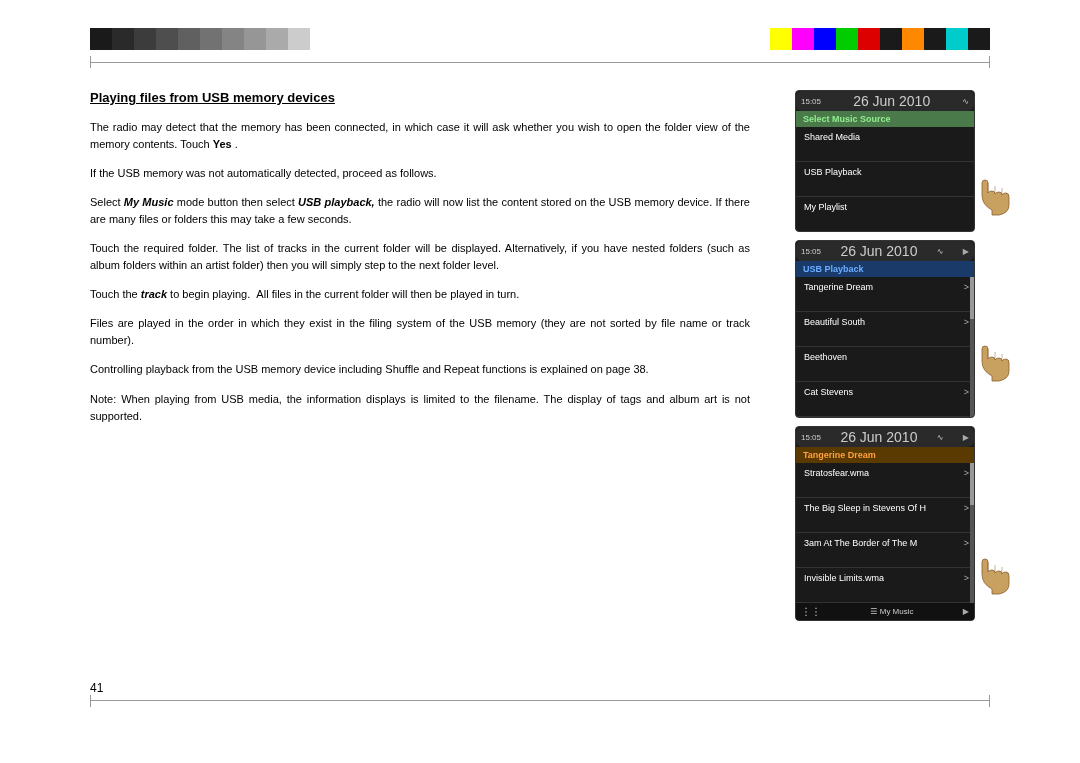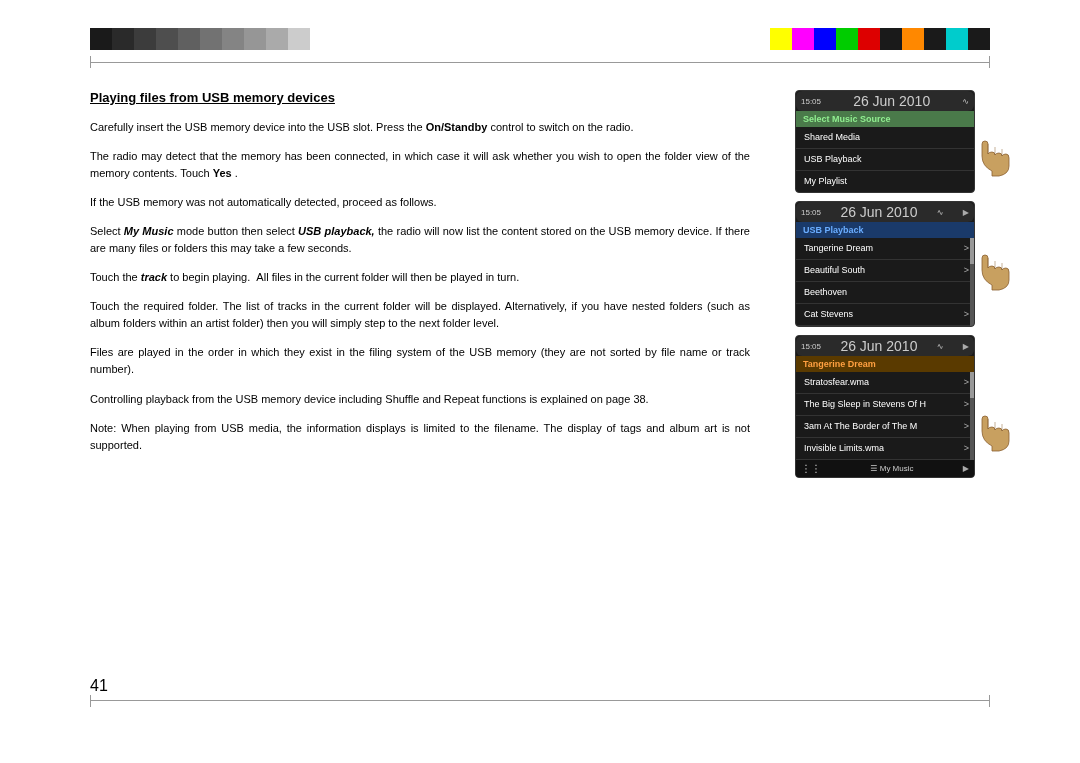--- a/index.html
+++ b/index.html
@@ -117,21 +117,21 @@
       text-align: justify;
     }
 
     .body-text b { font-weight: bold; }
     .body-text i { font-style: italic; }
 
     .page-number {
       position: absolute;
       bottom: 68px;
       left: 90px;
-      font-size: 16px;
+      font-size: 12px;
       color: #000;
     }
 
     
     .screenshots-column {
       width: 210px;
       padding-top: 10px;
       display: flex;
       flex-direction: column;
       gap: 8px;
@@ -190,21 +190,21 @@
 
     .device-title-bar.orange-bg {
       background: #5a3a00;
       color: #ffa040;
     }
 
     .device-item {
       display: flex;
       align-items: center;
       justify-content: space-between;
-      padding: 5px 5px 6px 8px;
+      padding: 5px 5px 19px 8px;
       border-bottom: 1px solid #333;
       color: #fff;
       font-size: 9px;
       position: relative;
     }
 
     .device-item:last-child {
       border-bottom: none;
     }
 
@@ -290,50 +290,46 @@
 <div class="tick-left-top"></div>
 <div class="tick-right-top"></div>
 <div class="tick-left-bottom"></div>
 <div class="tick-right-bottom"></div>
 
 <div class="main-content">
 
   <div class="text-column">
     <div class="section-title">Playing files from USB memory devices</div>
 
-    <p class="body-text">
-      Carefully insert the USB memory device into the USB slot. Press the
-      <b>On/Standby</b> control to switch on the radio.
-    </p>
 
     <p class="body-text">
       The radio may detect that the memory has been connected, in which
       case it will ask whether you wish to open the folder view of the memory
       contents. Touch <b>Yes</b> .
     </p>
 
     <p class="body-text">
       If the USB memory was not automatically detected, proceed as follows.
     </p>
 
     <p class="body-text">
       Select <i><b>My Music</b></i> mode button then select <b><i>USB playback,</i></b> the radio will
       now list the content stored on the USB memory device. If there are many
       files or folders this may take a few seconds.
     </p>
 
     <p class="body-text">
-      Touch the <b><i>track</i></b> to begin playing. &nbsp;All files in the current folder will then
-      be played in turn.
-    </p>
-
-    <p class="body-text">
       Touch the required folder. The list of tracks in the current folder will be
       displayed. Alternatively, if you have nested folders (such as album folders
       within an artist folder) then you will simply step to the next folder level.
+    </p>
+
+    <p class="body-text">
+      Touch the <b><i>track</i></b> to begin playing. &nbsp;All files in the current folder will then
+      be played in turn.
     </p>
 
     <p class="body-text">
       Files are played in the order in which they exist in the filing system of the
       USB memory (they are not sorted by file name or track number).
     </p>
 
     <p class="body-text">
       Controlling playback from the USB memory device including Shuffle and
       Repeat functions is explained on page 38.

